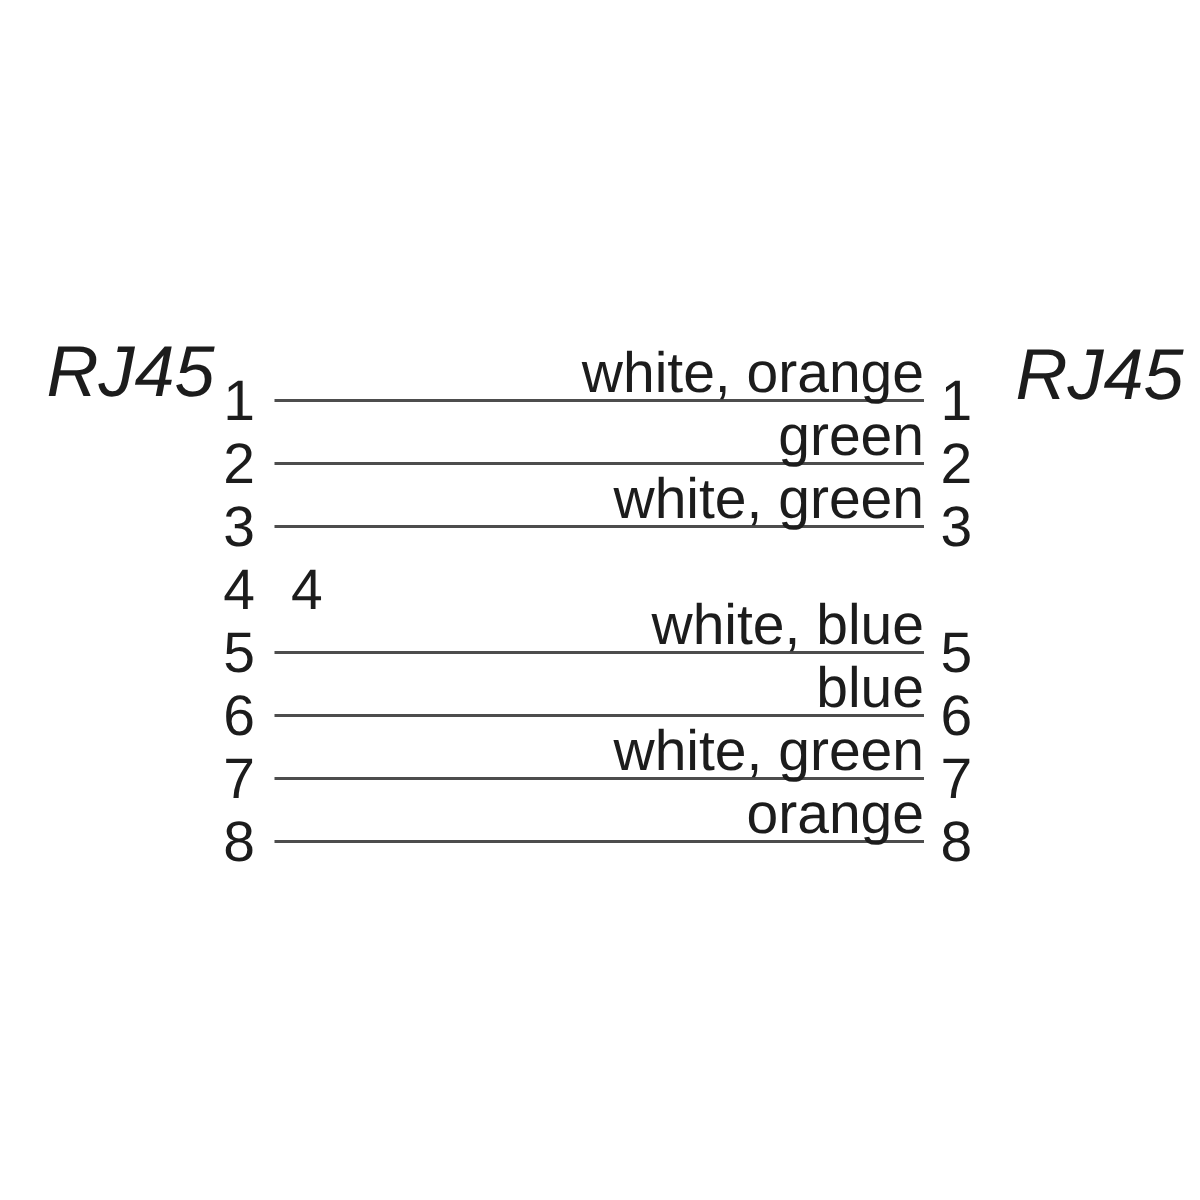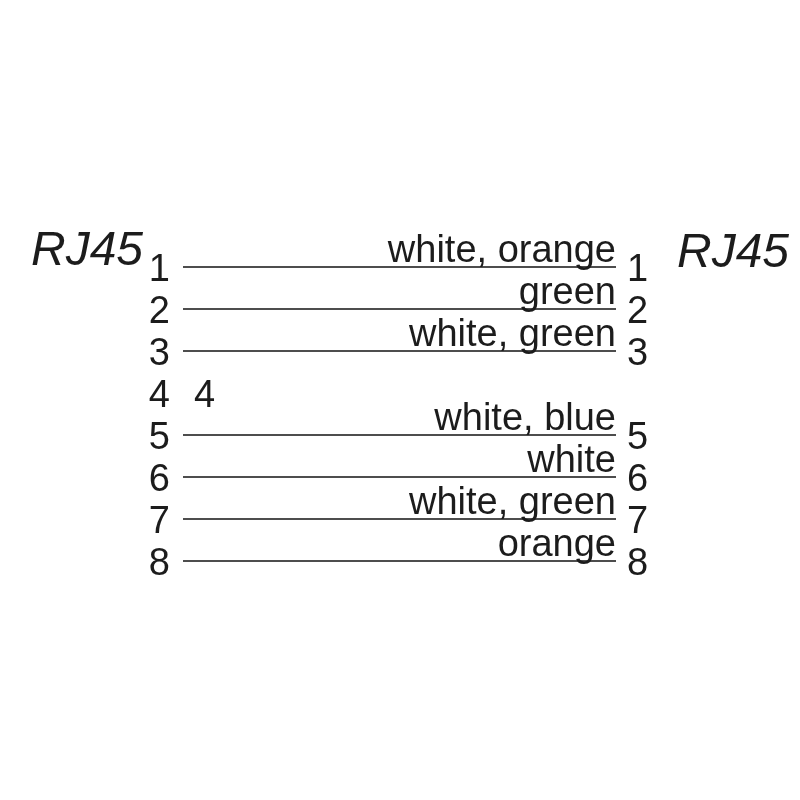--- a/index.html
+++ b/index.html
@@ -114,21 +114,21 @@
     <span class="pin left-pin">5</span>
     <div class="wire">
       <span class="wire-label">white, blue</span>
     </div>
     <span class="pin right-pin">5</span>
   </div>
 
   <div class="pin-row">
     <span class="pin left-pin">6</span>
     <div class="wire">
-      <span class="wire-label">white</span>
+      <span class="wire-label">blue</span>
     </div>
     <span class="pin right-pin">6</span>
   </div>
 
   <div class="pin-row">
     <span class="pin left-pin">7</span>
     <div class="wire">
       <span class="wire-label">white, green</span>
     </div>
     <span class="pin right-pin">7</span>

